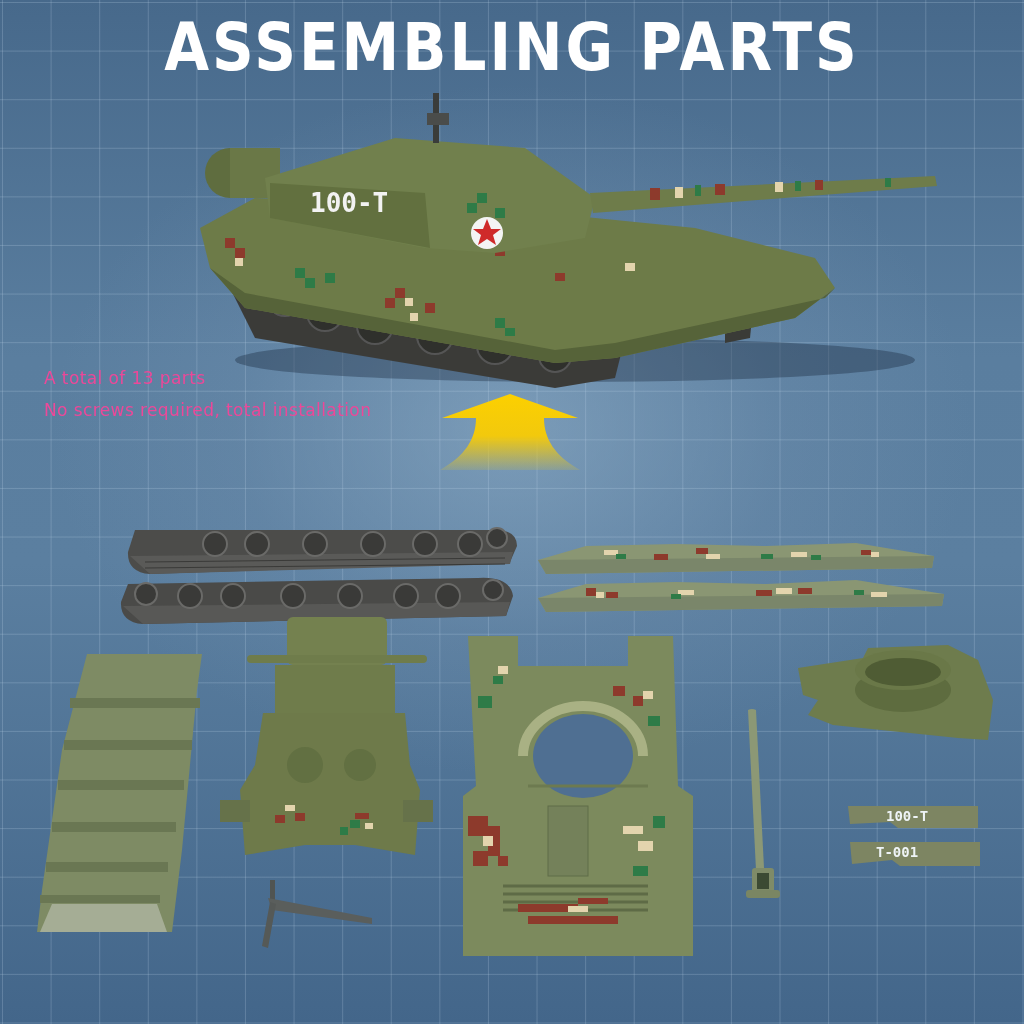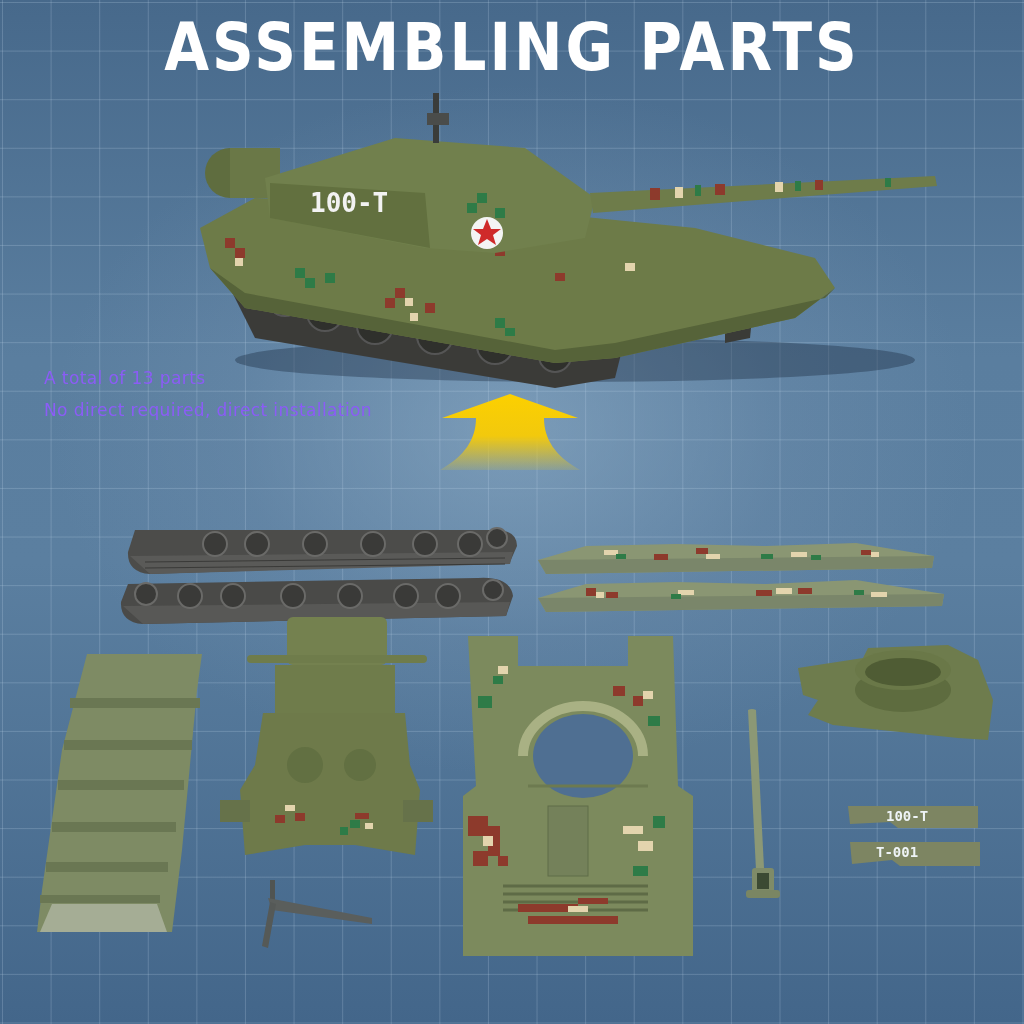--- a/index.html
+++ b/index.html
@@ -9,21 +9,21 @@
       radial-gradient(ellipse 60% 45% at 50% 42%, rgba(150,180,205,0.55) 0%, rgba(120,150,180,0.25) 45%, rgba(0,0,0,0) 75%),
       linear-gradient(180deg,#47698b 0%,#5a7e9f 35%,#5b7fa0 55%,#43668a 100%);}
   .grid{position:absolute;inset:0;
     background-image:
       linear-gradient(to right, rgba(200,220,240,0.22) 1px, transparent 1px),
       linear-gradient(to bottom, rgba(200,220,240,0.22) 1px, transparent 1px);
     background-size:48.6px 48.6px;background-position:2px 2px;}
   .title{position:absolute;left:0;right:0;top:8px;text-align:center;color:#fff;
     font-family:"DejaVu Sans",sans-serif;font-weight:bold;font-size:58px;letter-spacing:3px;
     transform:scaleY(1.12);line-height:80px;}
-  .info{position:absolute;left:44px;top:362px;color:#8b5cf6;font-family:"DejaVu Sans",sans-serif;
+  .info{position:absolute;left:44px;top:362px;color:#ec4899;font-family:"DejaVu Sans",sans-serif;
     font-size:17px;letter-spacing:0.4px;line-height:32px;font-weight:normal;}
   .info div{white-space:nowrap;}
   .arrow{position:absolute;left:440px;top:394px;width:140px;height:76px;}
   svg.part{position:absolute;overflow:visible;}
 </style>
 </head>
 <body>
 
 <div class="bg"></div>
 <div class="grid"></div>
@@ -104,21 +104,21 @@
       <rect x="600" y="93" width="6" height="10"></rect>
       <rect x="690" y="90" width="6" height="9"></rect>
     </g>
 
   <rect x="238" y="5" width="6" height="50" fill="#3a3c3a"></rect>
   <rect x="232" y="25" width="22" height="12" fill="#4a4c4a"></rect>
 </svg>
 
 <div class="info">
   <div>A total of 13 parts</div>
-  <div>No direct required, direct installation</div>
+  <div>No screws required, total installation</div>
 </div>
 
 <svg class="arrow" viewBox="0 0 140 76">
   <defs>
     <linearGradient id="ag" x1="0" y1="0" x2="0" y2="1">
       <stop offset="0" stop-color="#fcd000"></stop>
       <stop offset="0.55" stop-color="#f2c90d"></stop>
       <stop offset="1" stop-color="#f2c90d" stop-opacity="0.15"></stop>
     </linearGradient>
   </defs>

